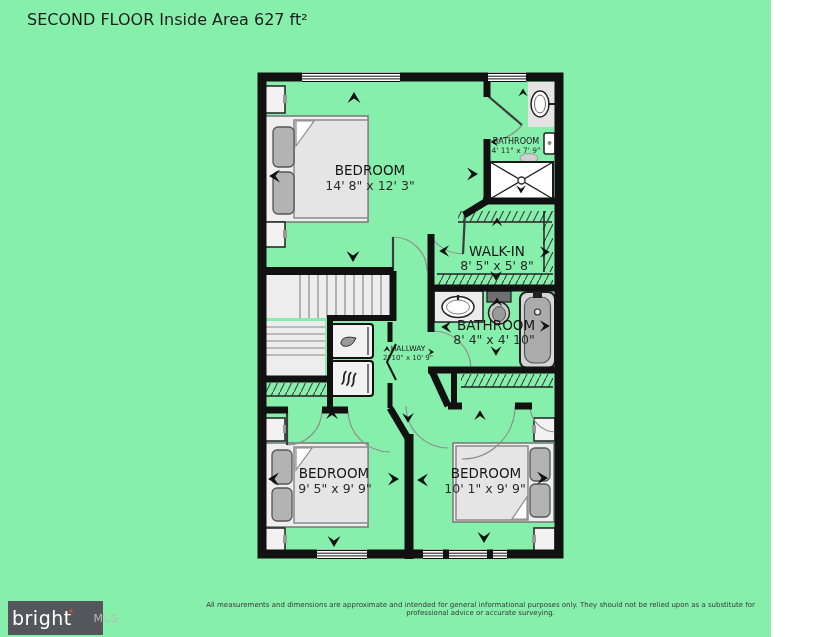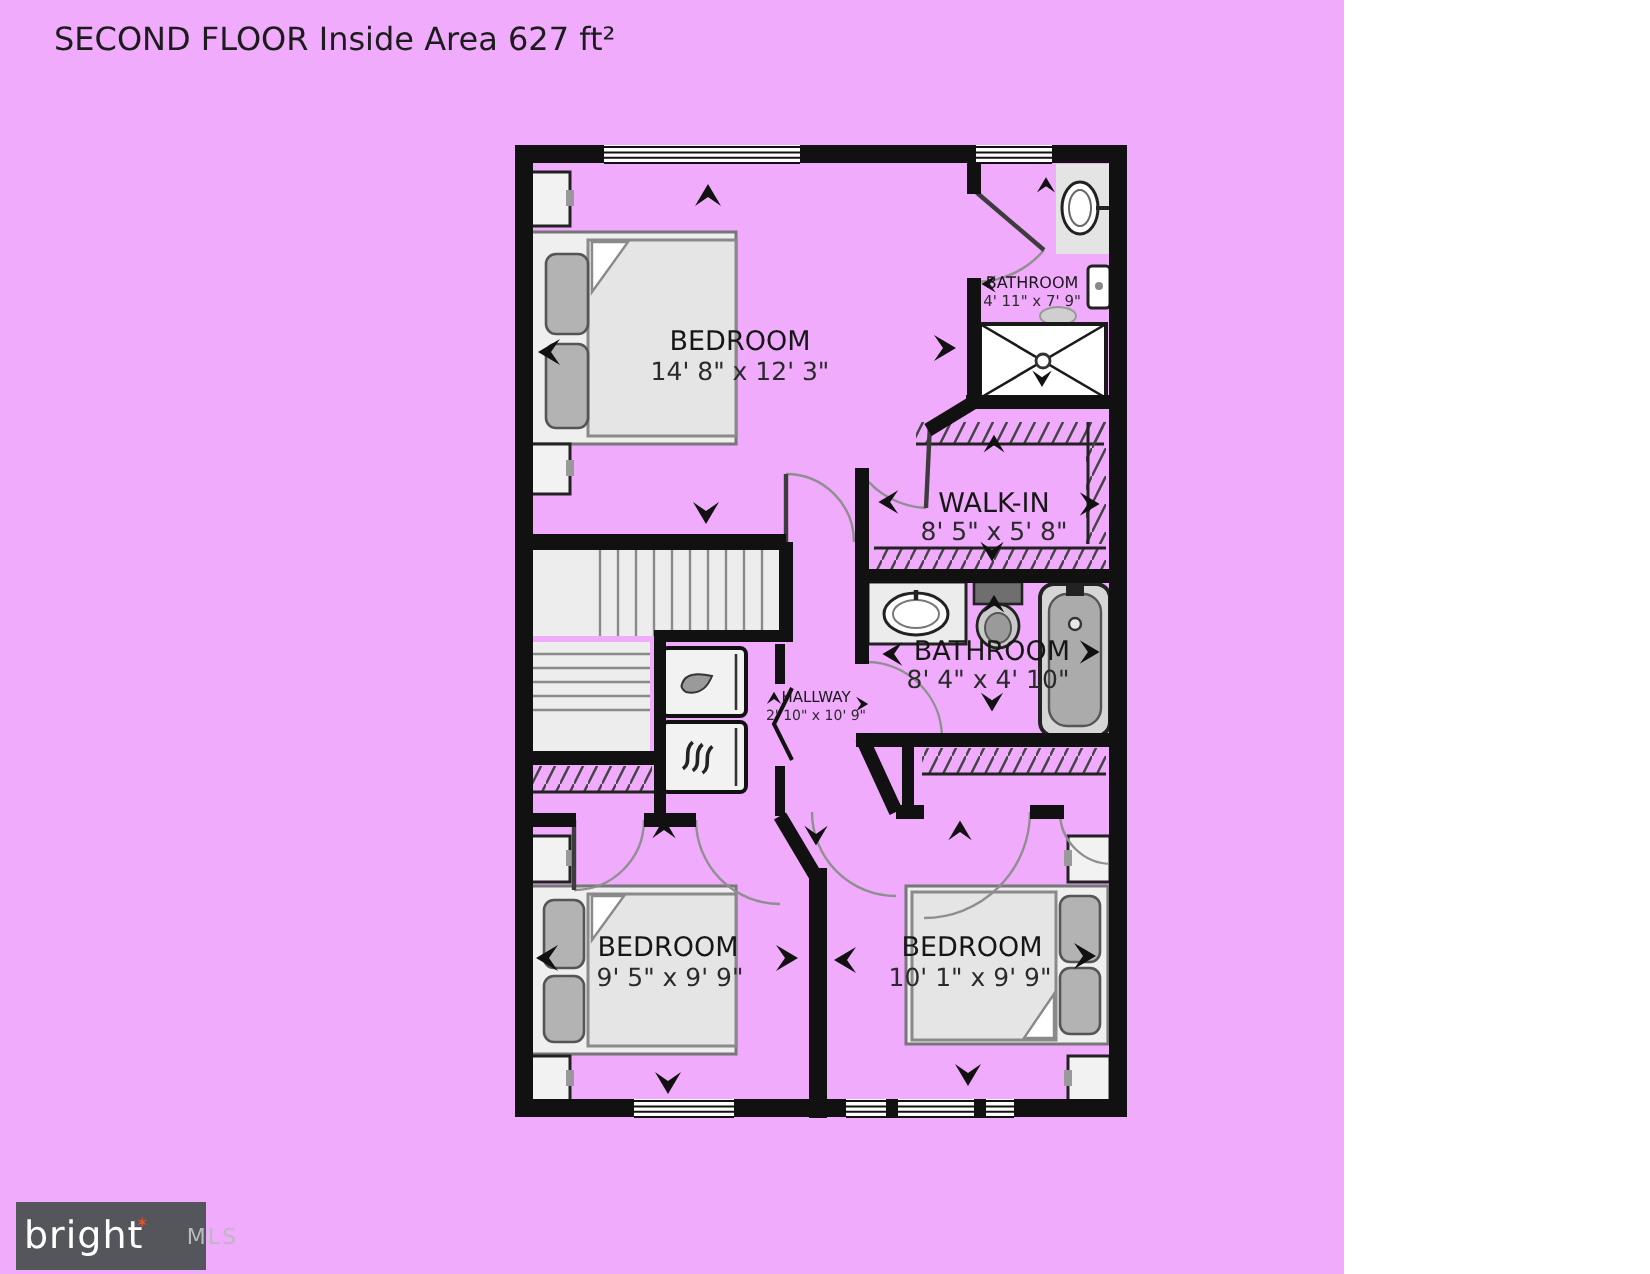--- a/index.html
+++ b/index.html
@@ -1,16 +1,16 @@
 <!DOCTYPE html>
 <html><head>
 <meta charset="utf-8">
 <style>
   html,body{margin:0;padding:0;background:#ffffff;}
-  .page{position:relative;width:672px;height:637px;background:#f0abfc;overflow:hidden;
+  .page{position:relative;width:771px;height:637px;background:#86efac;overflow:hidden;
         font-family:"DejaVu Sans","Liberation Sans",sans-serif;}
   .title{position:absolute;left:27px;top:10px;font-size:16px;color:#1c1c1c;}
   .footer{position:absolute;left:205px;right:15px;top:601px;font-size:7px;color:#3a3a3a;text-align:center;}
   .logo{position:absolute;left:8px;top:601px;width:95px;height:34px;background:#54565b;
         display:flex;align-items:center;justify-content:center;}
   .logo .brand{color:#ffffff;font-size:19px;letter-spacing:0.5px;position:relative;padding-left:20px;}
   .logo .star{color:#d9572b;font-size:8px;position:relative;top:-7px;left:-4px;}
   .logo .mls{color:#b9babc;font-size:11px;letter-spacing:1px;margin-left:15px;}
   svg text{font-family:"DejaVu Sans","Liberation Sans",sans-serif;fill:#161616;}
   svg .dim{fill:#2b2b2b;}
@@ -298,20 +298,21 @@
       <text class="dim" x="408" y="360" font-size="7">2' 10" x 10' 9"</text>
 
       <text x="334" y="478" font-size="13.5">BEDROOM</text>
       <text class="dim" x="335" y="493" font-size="12.5">9' 5" x 9' 9"</text>
 
       <text x="486" y="478" font-size="13.5">BEDROOM</text>
       <text class="dim" x="485" y="493" font-size="12.5">10' 1" x 9' 9"</text>
     </g>
   </svg>
 
+  <div class="footer">All measurements and dimensions are approximate and intended for general informational purposes only. They should not be relied upon as a substitute for professional advice or accurate surveying.</div>
 
   <div class="logo">
     <span class="brand">bright</span>
       <span class="star">✶</span>
       <span class="mls">MLS</span>
   </div>
 
 </div>
 
 </body></html>

